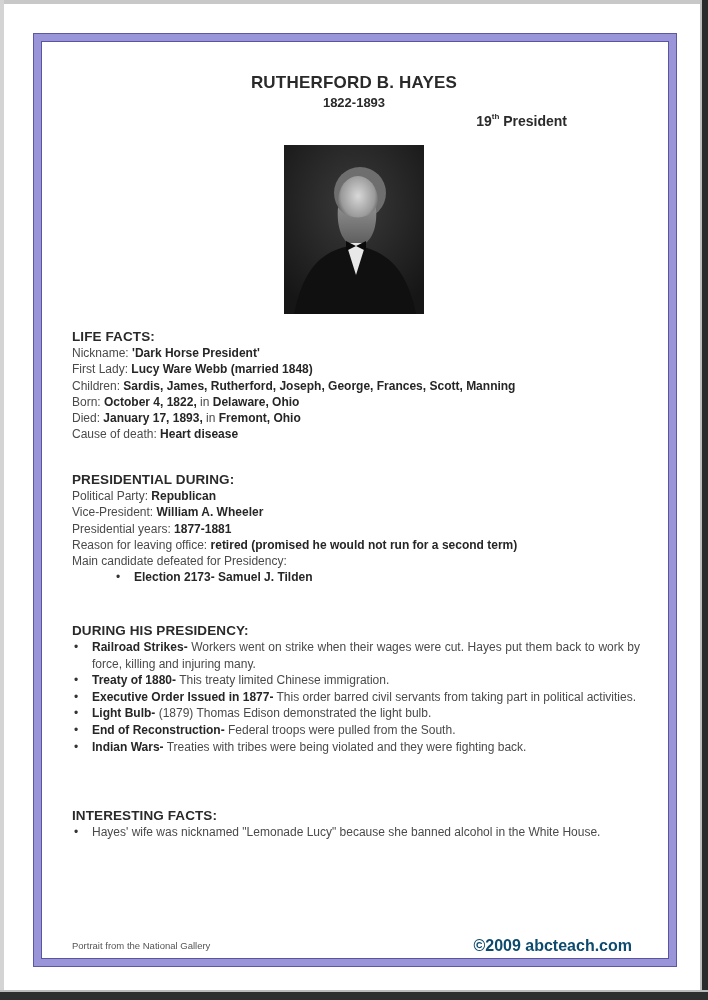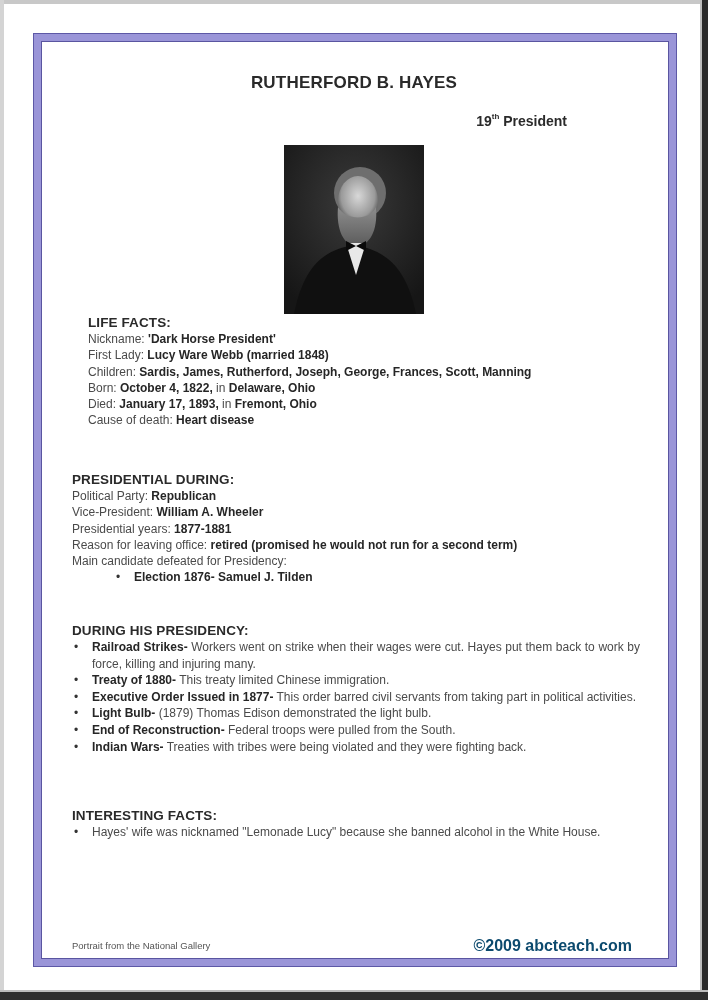--- a/index.html
+++ b/index.html
@@ -84,20 +84,21 @@
 <div class="page-edge-bottom-inner"></div>
 <div class="page-edge-bottom"></div>
 
 <div class="frame">
   <div class="frame-inner"></div>
 </div>
 
 <div class="content">
 
   <div class="title">RUTHERFORD B. HAYES</div>
+  <div class="years">1822-1893</div>
   <div class="ordinal"><span>19</span><sup>th</sup><span> President</span></div>
 
   <div class="portrait" title="Portrait of Rutherford B. Hayes">
     <svg width="140" height="169" viewBox="0 0 140 169">
       <defs>
         <radialGradient id="bg" cx="0.5" cy="0.35" r="0.7">
           <stop offset="0" stop-color="#3a3a3a"></stop>
           <stop offset="1" stop-color="#161616"></stop>
         </radialGradient>
         <radialGradient id="face" cx="0.5" cy="0.4" r="0.6">
@@ -119,39 +120,39 @@
       <ellipse cx="74" cy="56" rx="20" ry="25" fill="url(#face)"></ellipse>
 
       <path d="M54 62 C52 85 60 100 72 102 C86 100 94 86 92 62 C86 76 62 76 54 62 Z" fill="url(#beard)"></path>
 
       <path d="M62 98 L72 130 L82 98 Z" fill="#e8e8e8"></path>
 
       <path d="M62 96 L72 101 L62 106 Z M82 96 L72 101 L82 106 Z" fill="#0a0a0a"></path>
     </svg>
   </div>
 
-  <div class="section" style="top:314px;margin-left:16px;">
+  <div class="section" style="top:328px;">
     <h2>LIFE FACTS:</h2>
     <div class="line"><span>Nickname: </span><b>'Dark Horse President'</b></div>
     <div class="line"><span>First Lady: </span><b>Lucy Ware Webb (married 1848)</b></div>
     <div class="line"><span>Children: </span><b>Sardis, James, Rutherford, Joseph, George, Frances, Scott, Manning</b></div>
     <div class="line"><span>Born: </span><b>October 4, 1822,</b><span> in </span><b>Delaware, Ohio</b></div>
     <div class="line"><span>Died: </span><b>January 17, 1893,</b><span> in </span><b>Fremont, Ohio</b></div>
     <div class="line"><span>Cause of death: </span><b>Heart disease</b></div>
   </div>
 
   <div class="section" style="top:471px;">
     <h2>PRESIDENTIAL DURING:</h2>
     <div class="line"><span>Political Party: </span><b>Republican</b></div>
     <div class="line"><span>Vice-President: </span><b>William A. Wheeler</b></div>
     <div class="line"><span>Presidential years: </span><b>1877-1881</b></div>
     <div class="line"><span>Reason for leaving office: </span><b>retired (promised he would not run for a second term)</b></div>
     <div class="line"><span>Main candidate defeated for Presidency:</span></div>
     <ul class="bul">
-      <li class="sub-bullet"><b>Election 1876- Samuel J. Tilden</b></li>
+      <li class="sub-bullet"><b>Election 2173- Samuel J. Tilden</b></li>
     </ul>
   </div>
 
   <div class="section" style="top:622px;">
     <h2>DURING HIS PRESIDENCY:</h2>
     <ul class="bul">
       <li><b>Railroad Strikes-</b><span> Workers went on strike when their wages were cut. Hayes put them back to work by force, killing and injuring many.</span></li>
       <li><b>Treaty of 1880-</b><span> This treaty limited Chinese immigration.</span></li>
       <li><b>Executive Order Issued in 1877-</b><span> This order barred civil servants from taking part in political activities.</span></li>
       <li><b>Light Bulb-</b><span> (1879) Thomas Edison demonstrated the light bulb.</span></li>

